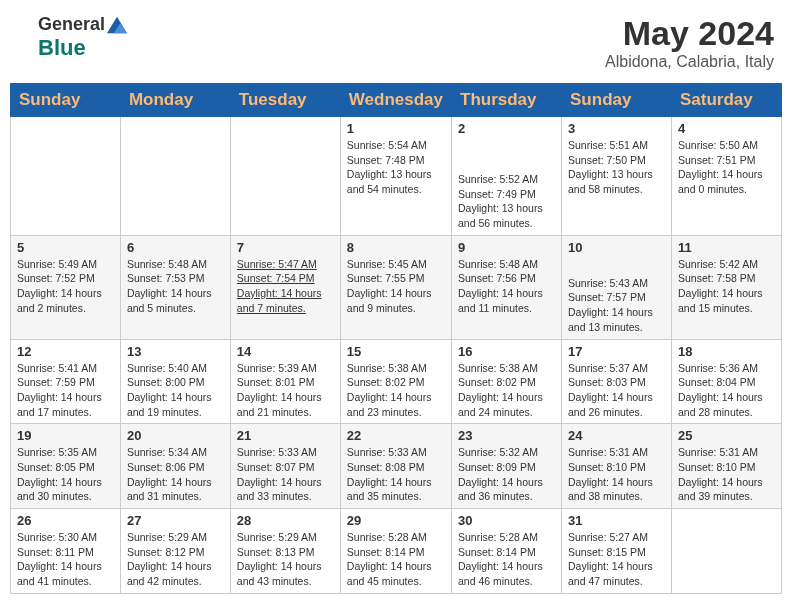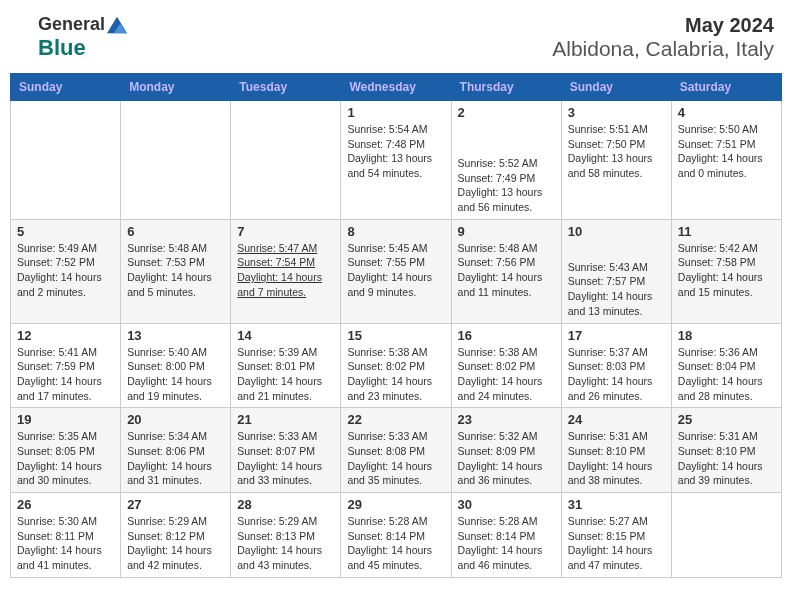--- a/index.html
+++ b/index.html
@@ -39,39 +39,39 @@
     }
     .logo-icon {
       width: 20px;
       height: 20px;
       margin-left: 2px;
     }
     .title-section {
       text-align: right;
     }
     .month-title {
-      font-size: 20px;
+      font-size: 34px;
       font-weight: bold;
       color: #333;
     }
     .subtitle {
-      font-size: 21px;
+      font-size: 16px;
       color: #555;
     }
     .calendar {
       width: 100%;
       border-collapse: collapse;
       border: 1px solid #ccc;
     }
     .calendar th {
       background-color: #1a5fa8;
-      color: #c4b5fd;
+      color: #fdba74;
       text-align: left;
       padding: 6px 8px;
-      font-size: 12px;
+      font-size: 17px;
       border: 1px solid #1a5fa8;
     }
     .calendar td {
       vertical-align: top;
       border: 1px solid #ccc;
       padding: 4px 6px;
       width: calc(100% / 7);
       min-height: 80px;
       font-size: 11px;
       color: #333;

